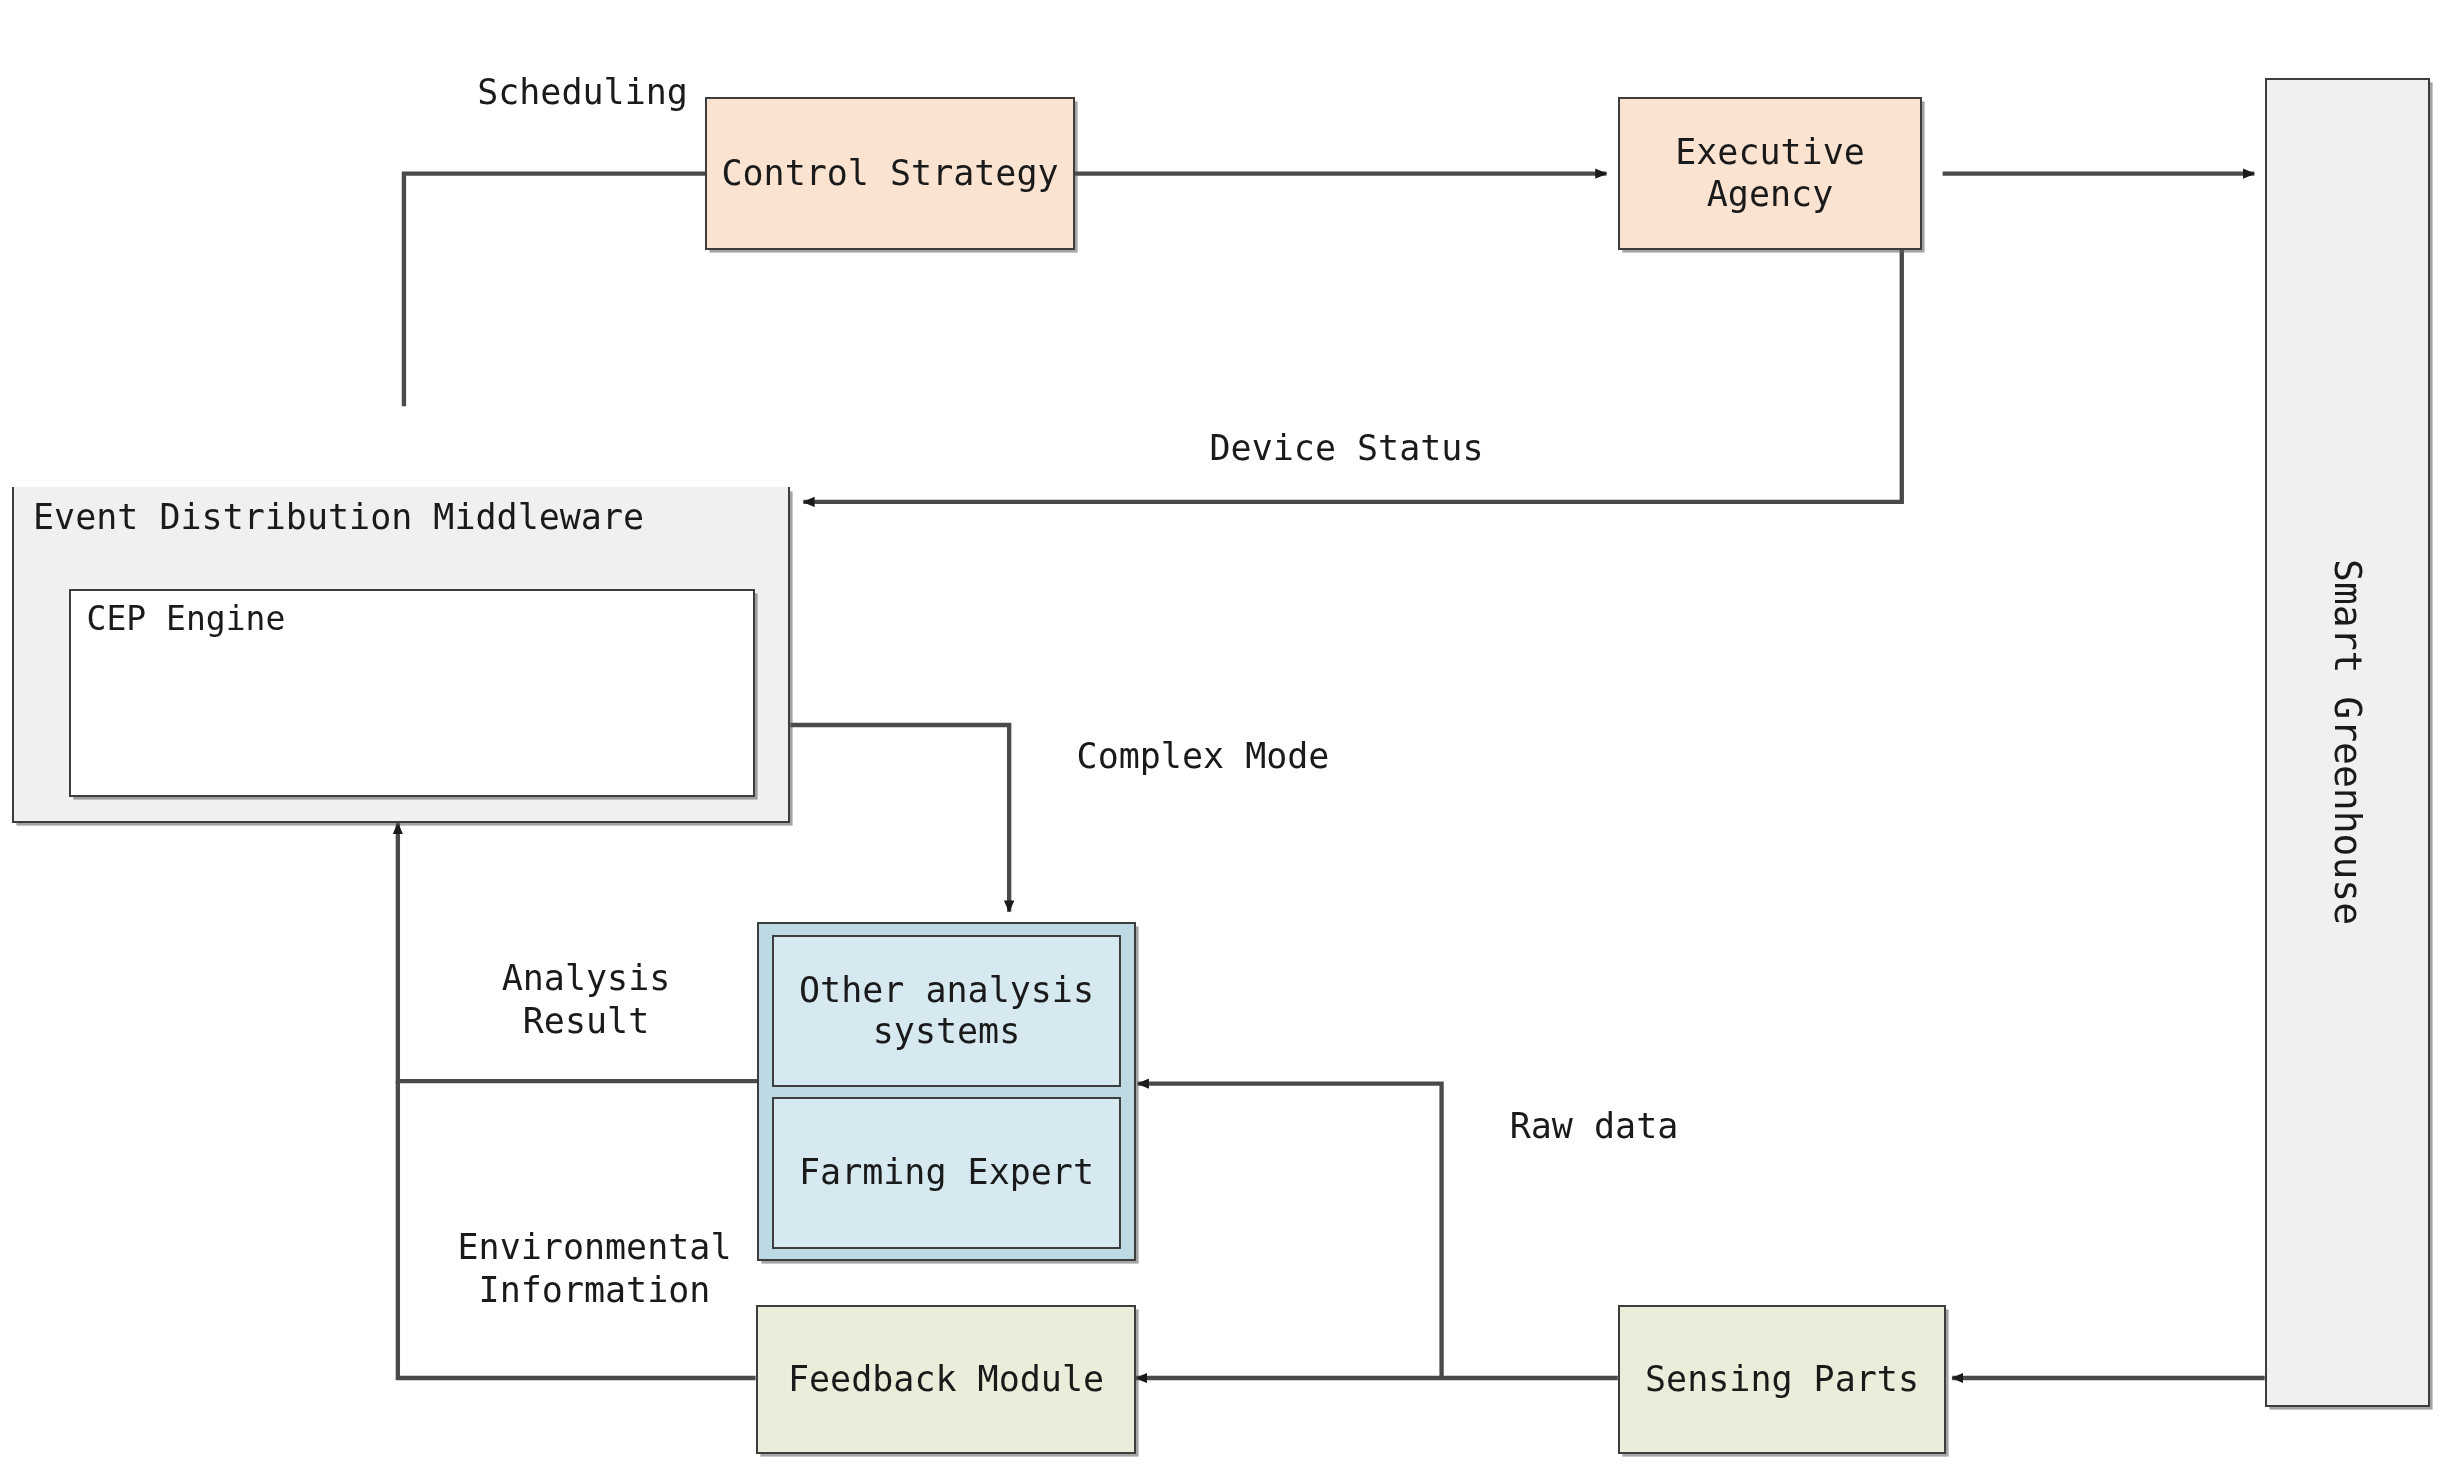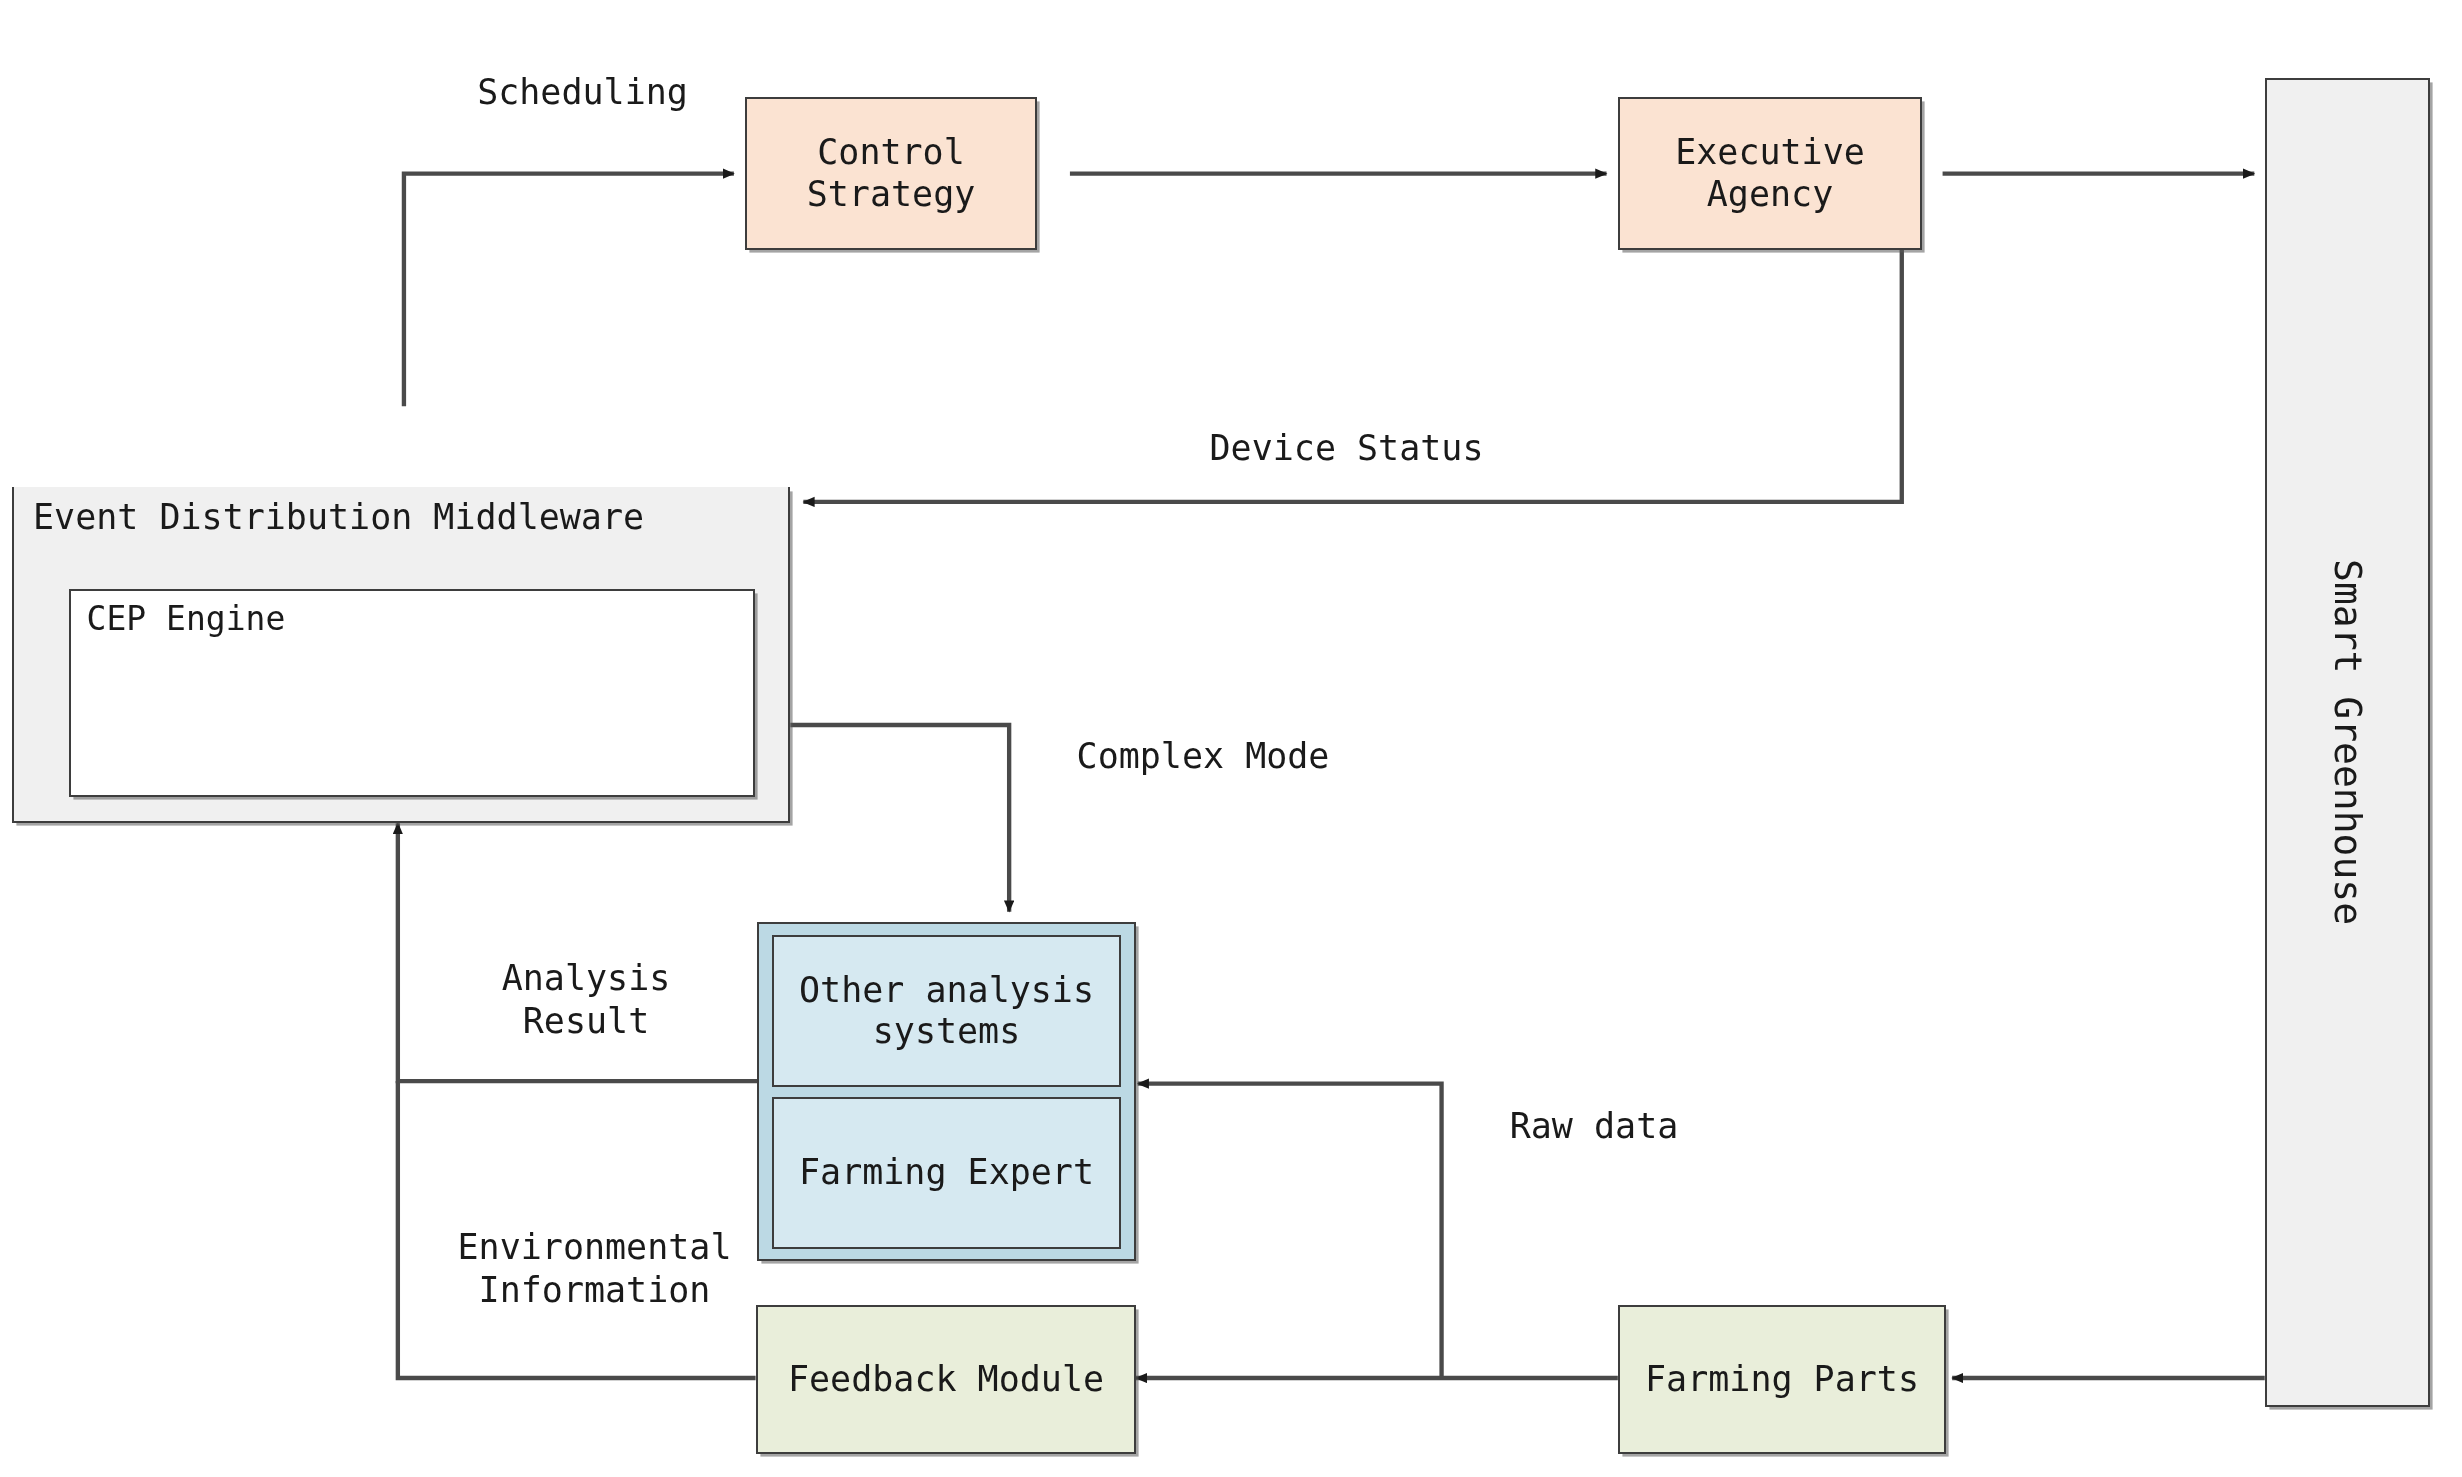--- a/index.html
+++ b/index.html
@@ -49,21 +49,21 @@
       <path d="M870,1587 L458,1587 L458,1245"></path>
 
       <path d="M1660,1587 L1660,1248 L1310,1248" marker-end="url(#ah)"></path>
 
       <path d="M1863,1587 L1308,1587" marker-end="url(#ah)"></path>
 
       <path d="M2608,1587 L2248,1587" marker-end="url(#ah)"></path>
     </g>
   </svg>
 
-  <div class="node orange" style="left:745px;top:97px;width:292px;height:153px;font-size:35px;">
+  <div class="node orange" style="left:705px;top:97px;width:370px;height:153px;font-size:35px;">
     <span>Control Strategy</span>
   </div>
 
   <div class="node orange" style="left:1618px;top:97px;width:304px;height:153px;font-size:35px;">
     <span>Executive Agency</span>
   </div>
 
   <div class="node grey-body" style="left:2265px;top:78px;width:165px;height:1329px;font-size:38px;">
     <span class="vert">Smart Greenhouse</span>
   </div>
@@ -87,21 +87,21 @@
 
   <div class="node blue-inner" style="left:772px;top:1097px;width:349px;height:152px;font-size:35px;box-shadow:none;">
     <span>Farming Expert</span>
   </div>
 
   <div class="node green" style="left:756px;top:1305px;width:380px;height:149px;font-size:35px;">
     <span>Feedback Module</span>
   </div>
 
   <div class="node green" style="left:1618px;top:1305px;width:328px;height:149px;font-size:35px;">
-    <span>Farming Parts</span>
+    <span>Sensing Parts</span>
   </div>
 
   <div class="lbl" style="left:452px;top:71px;width:261px;font-size:35px;">Scheduling</div>
 
 
   <div class="lbl" style="left:1199px;top:427px;width:295px;font-size:35px;">Device Status</div>
 
   <div class="lbl" style="left:1064px;top:735px;width:278px;font-size:35px;">Complex Mode</div>
 
   <div class="lbl" style="left:473px;top:957px;width:226px;font-size:35px;">Analysis

